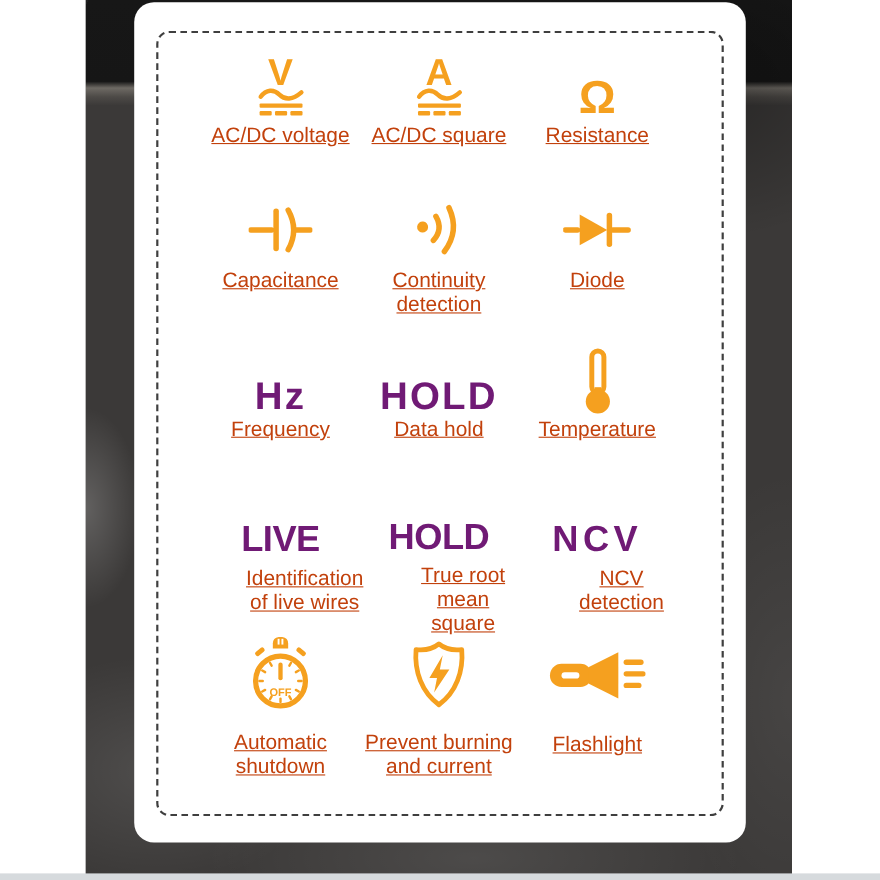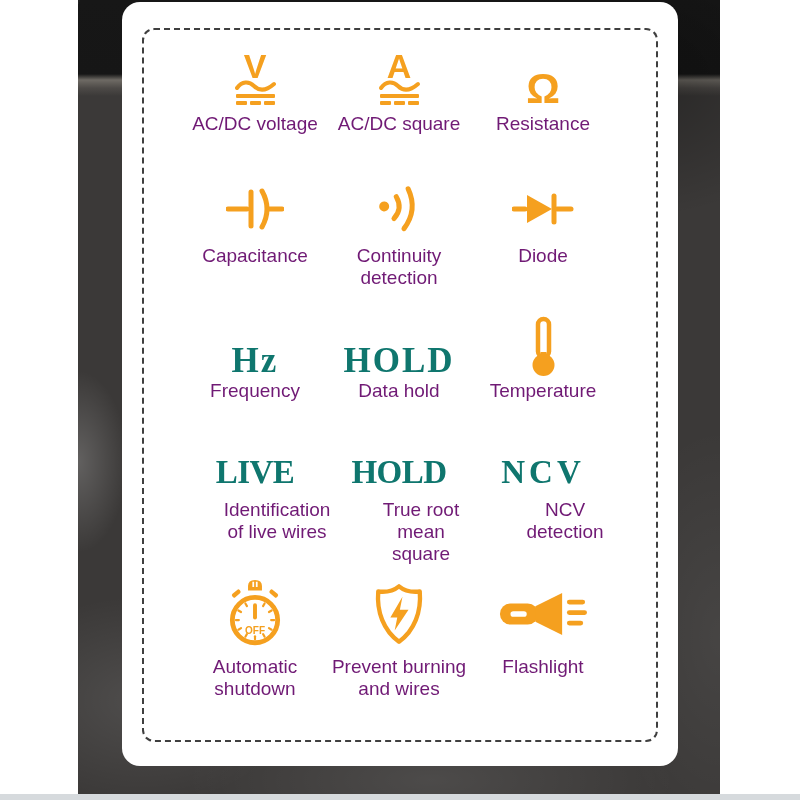--- a/index.html
+++ b/index.html
@@ -37,30 +37,30 @@
   .grid{
     position:absolute;left:61px;top:49px;width:432px;
     display:grid;grid-template-columns:repeat(3,144px);
     grid-template-rows:130px 135px 137px 126px 130px;
   }
   .cell{display:flex;flex-direction:column;align-items:center;text-align:center;}
   .zone{display:flex;align-items:center;justify-content:center;width:100%;}
   .r1 .zone{height:56px;align-items:flex-end;}
   .r2 .zone{height:56px;}
   .r3 .zone{height:62px;align-items:flex-end;}
-  .r4 .zone{height:38px;}
+  .r4 .zone{height:38px;margin-top:17px;}
   .r5 .zone{height:70px;text-align:center;}
   .r1 .label{margin-top:6px;}
   .r2 .label{margin-top:8px;}
   .r3 .label{margin-top:2px;}
   .r4 .label{margin-top:8px;margin-left:44px;}
-  .r5 .label{margin-top:7px;}
-  .label{font-size:19px;line-height:22px;color:#701a75;}
+  .r5 .label{margin-top:18px;}
+  .label{font-size:19px;line-height:22px;color:#c2410c;text-decoration:underline;}
   .label .ln{display:block;}
-  .word{font-weight:bold;color:#0f766e;line-height:1;font-family:Liberation Serif, serif;}
+  .word{font-weight:bold;color:#701a75;line-height:1;}
   .r3 .word{font-size:35px;letter-spacing:2px;}
   .r4 .word{font-size:33px;letter-spacing:-0.5px;}
   .r4 .word.sp{letter-spacing:4px;}
   .omega{font-size:42px;font-weight:bold;color:#F5A01F;line-height:36px;}
   .acdc{display:flex;flex-direction:column;align-items:center;}
   .acdc .letter{font-size:34px;font-weight:bold;color:#F5A01F;line-height:27px;}
   svg{display:block;}
   .off-label{font-family:"Liberation Sans","DejaVu Sans",sans-serif;}
 </style>
 </head>
@@ -242,21 +242,21 @@
 
     <div class="cell r5">
       <div class="zone">
         <svg width="56" height="64" viewBox="0 0 64 74">
           <path d="M32 5 C38 10 47 12 56 11 C58 34 50 56 32 69 C14 56 6 34 8 11 C17 12 26 10 32 5 Z" stroke="#F5A01F" stroke-width="5" fill="none" stroke-linejoin="round"></path>
           <polygon points="36,17 22,41 30,41 27,56 43,32 33,32" fill="#F5A01F"></polygon>
         </svg>
       </div>
       <div class="label">
         <span class="ln">Prevent burning</span>
-        <span class="ln">and wires</span>
+        <span class="ln">and current</span>
       </div>
     </div>
 
     <div class="cell r5">
       <div class="zone">
         <svg width="88" height="46" viewBox="0 0 92 48">
           <rect x="1" y="13" width="40" height="22" rx="11" fill="#F5A01F"></rect>
           <rect x="12" y="21" width="17" height="6" rx="3" fill="#ffffff"></rect>
           <polygon points="38,16 38,32 66,46 66,2" fill="#F5A01F"></polygon>
           <rect x="71" y="9" width="19" height="5" rx="2.5" fill="#F5A01F"></rect>

